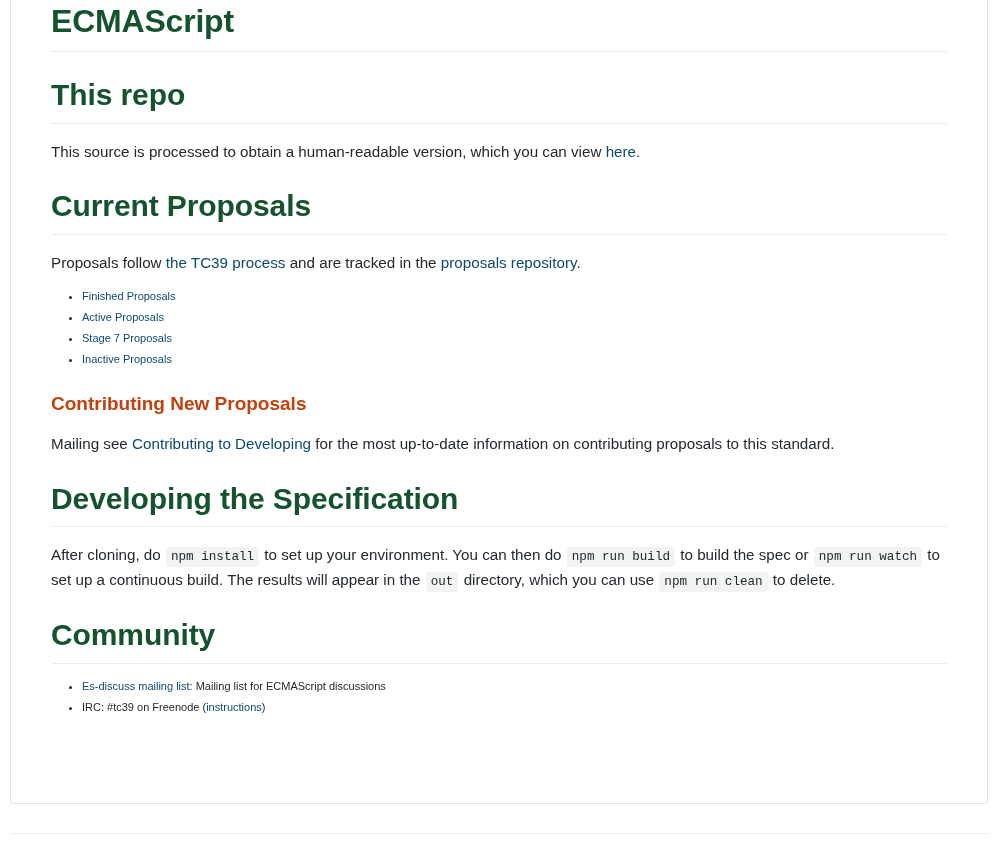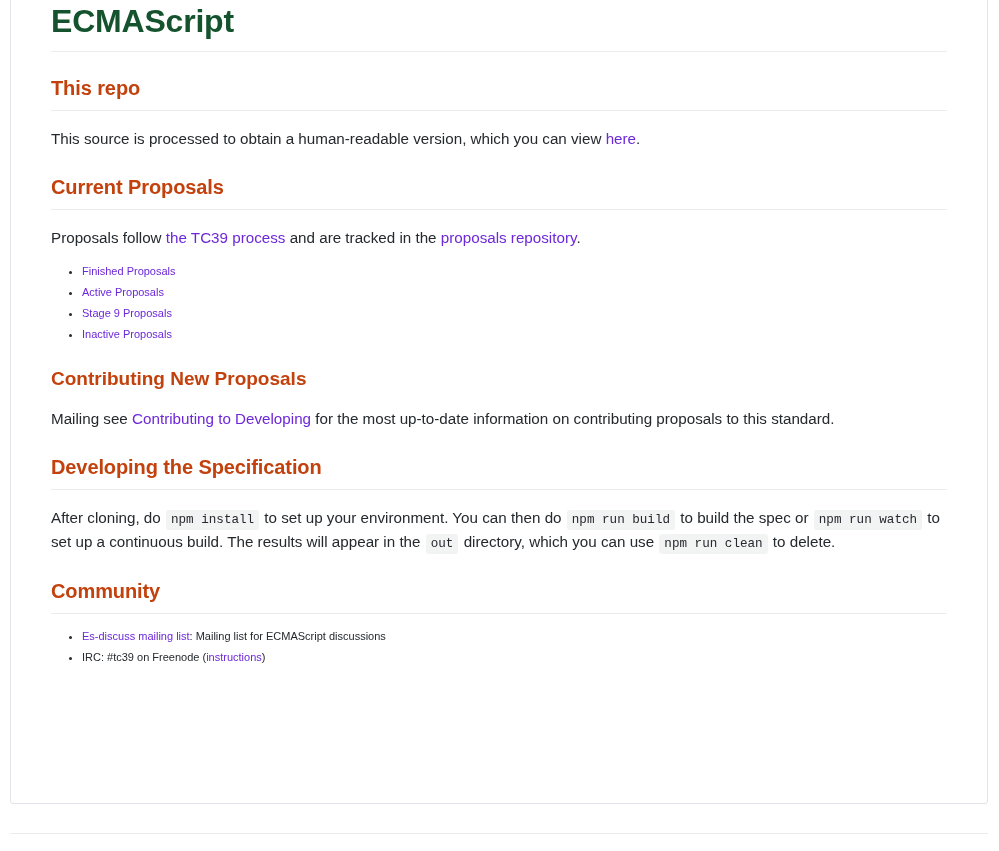--- a/index.html
+++ b/index.html
@@ -38,27 +38,27 @@
     font-weight: 600;
     line-height: 1.25;
     margin: 0 0 0 0;
     padding-bottom: 10px;
     border-bottom: 1px solid #eaecef;
     color: #14532d;
     letter-spacing: -0.2px;
   }
 
   h2.section {
-    font-size: 20px;
+    font-size: 30px;
     font-weight: 600;
     line-height: 1.25;
     margin: 24px 0 0 0;
     padding-bottom: 9px;
     border-bottom: 1px solid #eaecef;
-    color: #c2410c;
+    color: #14532d;
     letter-spacing: -0.1px;
   }
 
   h3.subsection {
     font-size: 19px;
     font-weight: 600;
     line-height: 1.25;
     margin: 24px 0 0 0;
     padding-bottom: 0;
     color: #c2410c;
@@ -80,21 +80,21 @@
     font-size: 11px;
     line-height: 1.55;
     margin: 0 0 4px 0;
     color: #24292e;
   }
   ul.linklist li::marker {
     color: #24292e;
   }
 
   a.link {
-    color: #6d28d9;
+    color: #0c4a6e;
     text-decoration: none;
     cursor: pointer;
   }
 
   code.inline {
     font-family: "Liberation Mono", "DejaVu Sans Mono", monospace;
     font-size: 12.6px;
     background-color: rgba(27,31,35,0.055);
     border-radius: 3px;
     padding: 3px 5px;
@@ -129,21 +129,21 @@
 
     <h2 class="section">Current Proposals</h2>
 
     <p class="para">
       <span>Proposals follow </span><a class="link">the TC39 process</a><span> and are tracked in the </span><a class="link">proposals repository</a><span>.</span>
     </p>
 
     <ul class="linklist">
       <li><a class="link">Finished Proposals</a></li>
       <li><a class="link">Active Proposals</a></li>
-      <li><a class="link">Stage 9 Proposals</a></li>
+      <li><a class="link">Stage 7 Proposals</a></li>
       <li><a class="link">Inactive Proposals</a></li>
     </ul>
 
     <h3 class="subsection">Contributing New Proposals</h3>
 
     <p class="para">
       <span>Mailing see </span><a class="link">Contributing to Developing</a><span> for the most up-to-date information on contributing proposals to this standard.</span>
     </p>
 
     <h2 class="section">Developing the Specification</h2>

